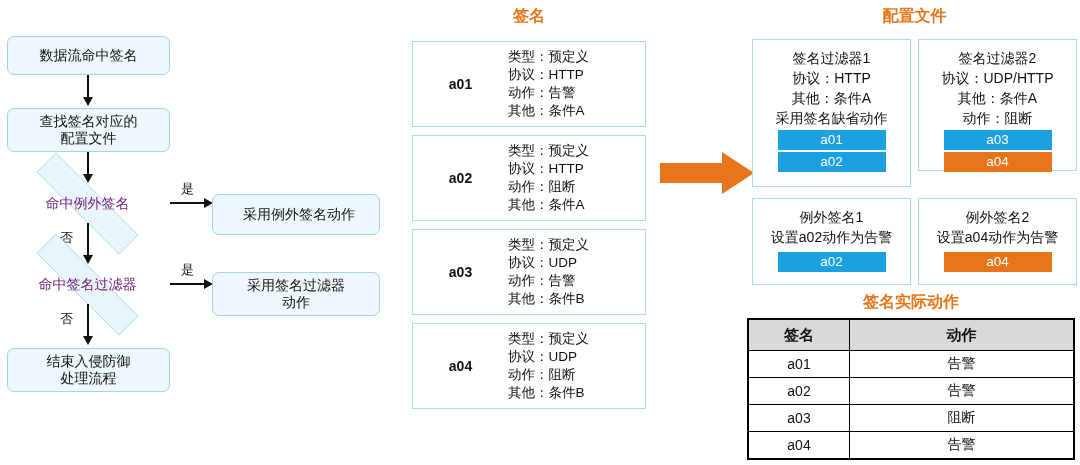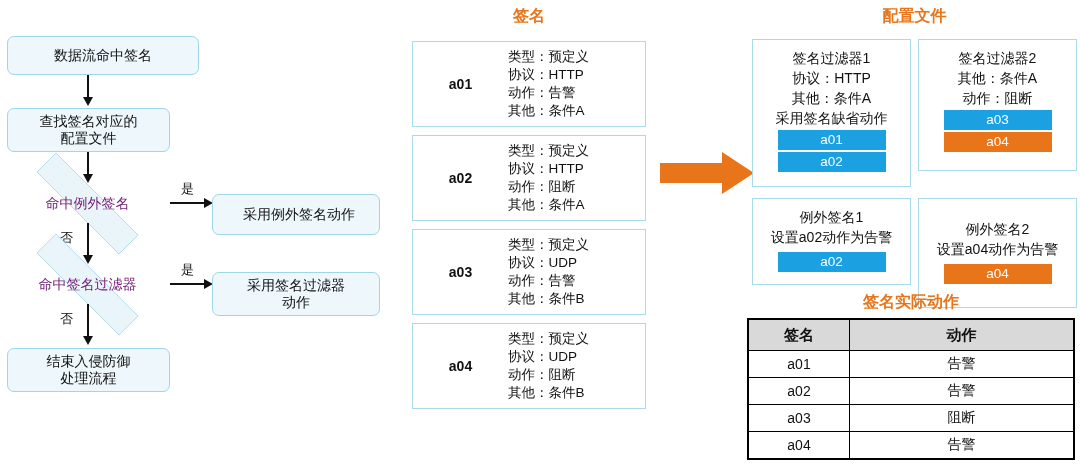--- a/index.html
+++ b/index.html
@@ -99,21 +99,21 @@
     border:1px solid #000;text-align:center;height:24px;color:#111;font-weight:normal;
   }
   .res-table thead th{background:#d9d9d9;font-weight:bold;font-size:15px;height:28px;}
   .res-table .c-sig{width:98px;}
 </style>
 </head>
 <body>
 
 <div>
 
-  <div class="flow-box" style="left:7px;top:36px;width:192px;height:39px;">
+  <div class="flow-box" style="left:7px;top:36px;width:163px;height:39px;">
     <span style="white-space:pre-line">数据流命中签名</span>
   </div>
 
   <div class="vline" style="left:87px;top:75px;height:24px;"></div>
   <div class="arrow-down" style="left:83px;top:97px;"></div>
 
   <div class="flow-box" style="left:7px;top:108px;width:163px;height:44px;">
     <span style="white-space:pre-line">查找签名对应的
 配置文件</span>
   </div>
@@ -206,33 +206,34 @@
     <div class="cfg-title">签名过滤器1</div>
     <div class="cfg-line">协议：HTTP</div>
     <div class="cfg-line">其他：条件A</div>
     <div class="cfg-line">采用签名缺省动作</div>
     <div class="chip chip-blue">a01</div>
     <div class="chip chip-blue">a02</div>
   </div>
 
   <div class="cfg-panel" style="left:918px;top:39px;width:159px;height:132px;">
     <div class="cfg-title">签名过滤器2</div>
+    <div class="cfg-line">协议：UDP/HTTP</div>
     <div class="cfg-line">其他：条件A</div>
     <div class="cfg-line">动作：阻断</div>
     <div class="chip chip-blue">a03</div>
     <div class="chip chip-orange">a04</div>
   </div>
 
   <div class="cfg-panel" style="left:752px;top:198px;width:159px;height:87px;padding-top:8px;">
     <div class="cfg-title">例外签名1</div>
     <div class="cfg-line">设置a02动作为告警</div>
     <div class="chip chip-blue" style="margin-top:5px;">a02</div>
   </div>
 
-  <div class="cfg-panel" style="left:918px;top:198px;width:159px;height:110px;padding-top:20px;">
+  <div class="cfg-panel" style="left:918px;top:198px;width:159px;height:87px;padding-top:8px;">
     <div class="cfg-title">例外签名2</div>
     <div class="cfg-line">设置a04动作为告警</div>
     <div class="chip chip-orange" style="margin-top:5px;">a04</div>
   </div>
 </div>
 
 <div class="col-title" style="left:747px;top:292px;width:328px;">签名实际动作</div>
 
 <table class="res-table">
   <thead>

